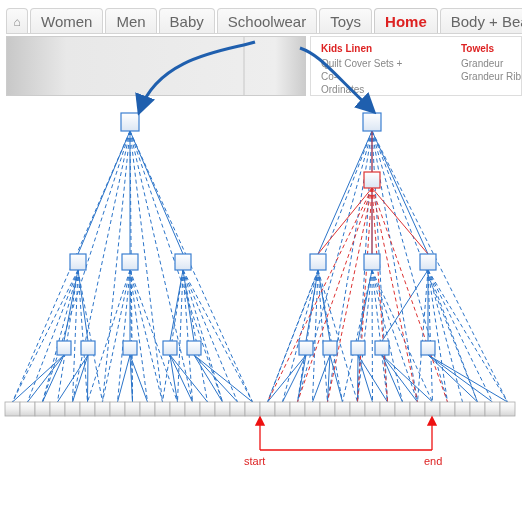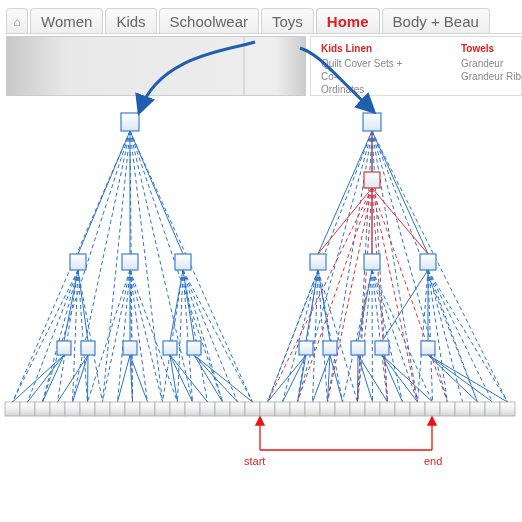--- a/index.html
+++ b/index.html
@@ -34,21 +34,22 @@
   .arrowline { stroke:#e11; stroke-width:1.3; fill:none; marker-end:url(#arred);}
   .farrow { stroke:#1f5fae; stroke-width:3; fill:none; marker-end:url(#arblue);}
   .lbl { font:11px Arial; fill:#d22;}
 </style>
 </head>
 <body>
 
 <div class="nav">
     <div class="tab home-icon">⌂</div>
     <div class="tab">Women</div>
-    <div class="tab">Kids</div>
+    <div class="tab">Men</div>
+    <div class="tab">Baby</div>
     <div class="tab">Schoolwear</div>
     <div class="tab">Toys</div>
     <div class="tab home-tab">Home</div>
     <div class="tab">Body + Beau</div>
   </div>
 <div class="nav-edge"></div>
 <div class="hero"></div>
 <div class="menu">
   <div class="col">
     <h4>Kids Linen</h4>

